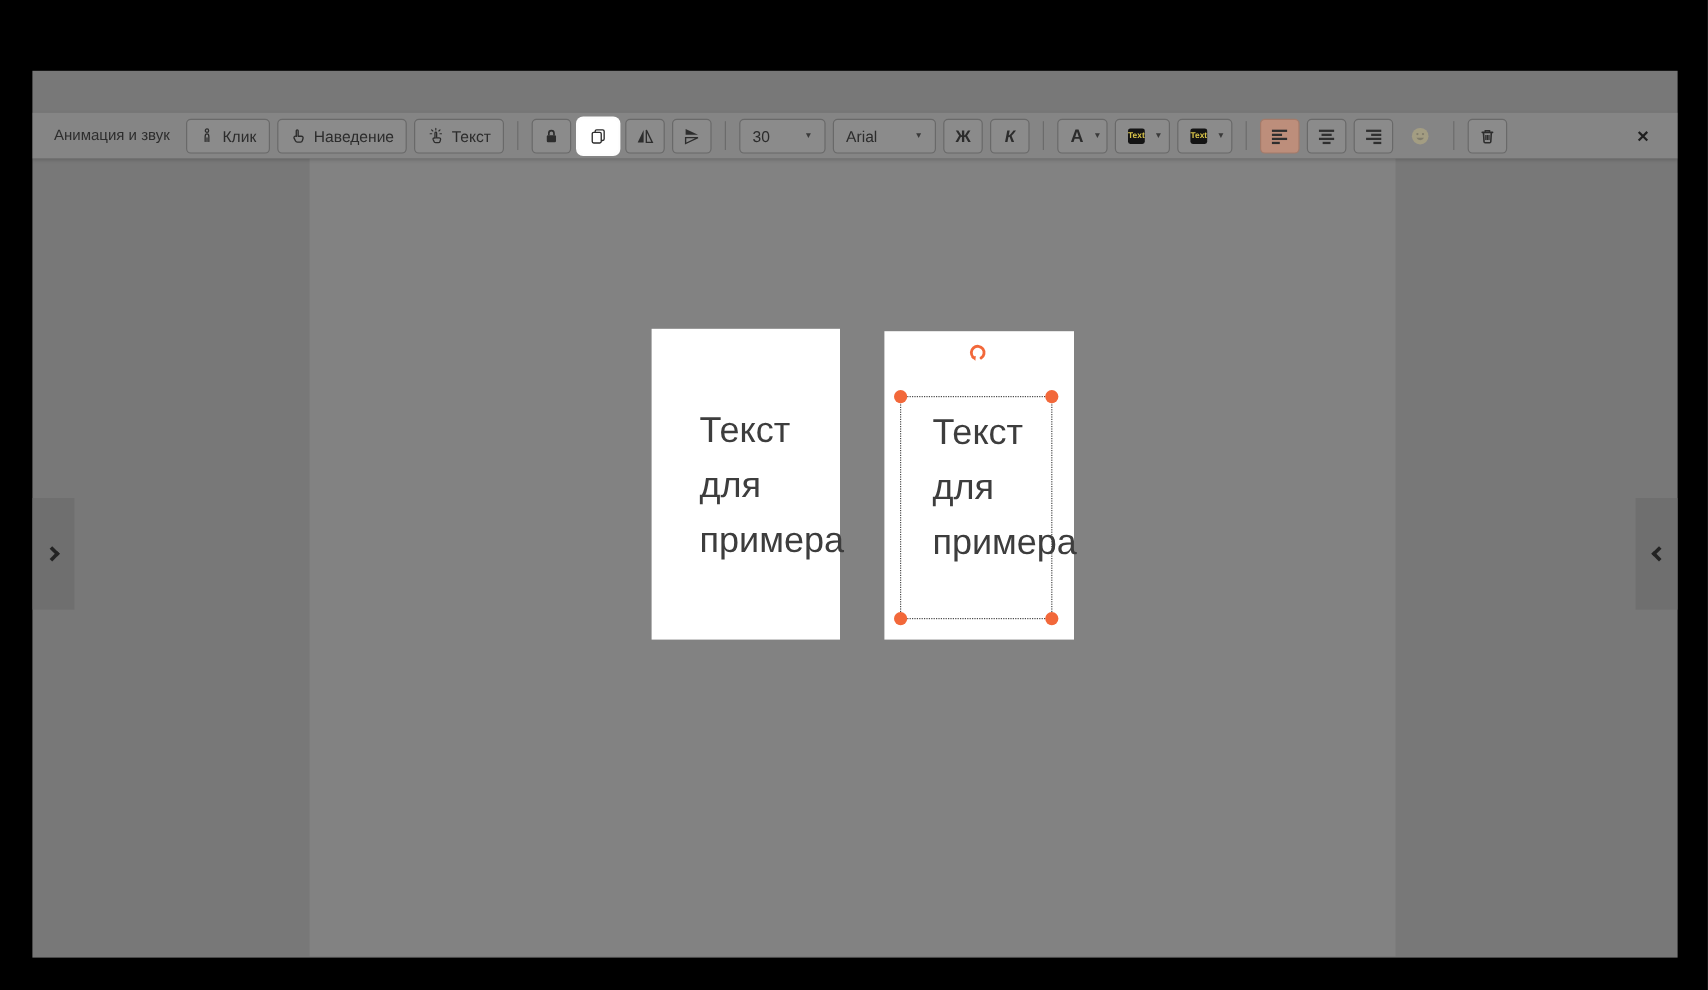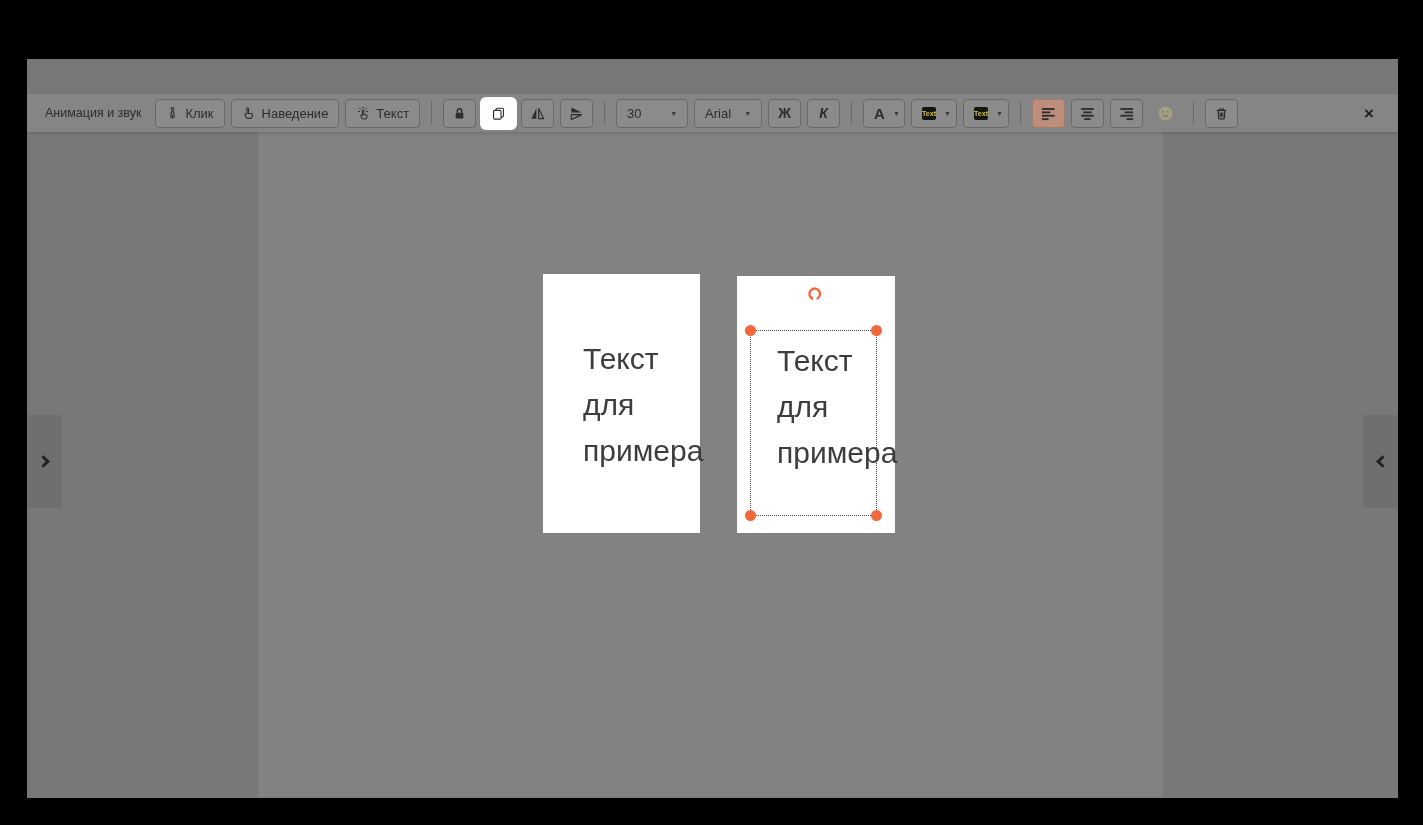--- a/index.html
+++ b/index.html
@@ -242,21 +242,21 @@
       </span>
     </button>
 
     <div class="sep"></div>
 
     <button class="btn dd" style="width:72px">
       <span>30</span>
       <span class="caret">▼</span>
     </button>
 
-    <button class="btn dd" style="width:68px">
+    <button class="btn dd" style="width:86px">
       <span>Arial</span>
       <span class="caret">▼</span>
     </button>
 
     <button class="btn icon-btn">
       <span class="bold-glyph">Ж</span>
     </button>
 
     <button class="btn icon-btn">
       <span class="italic-glyph">К</span>

